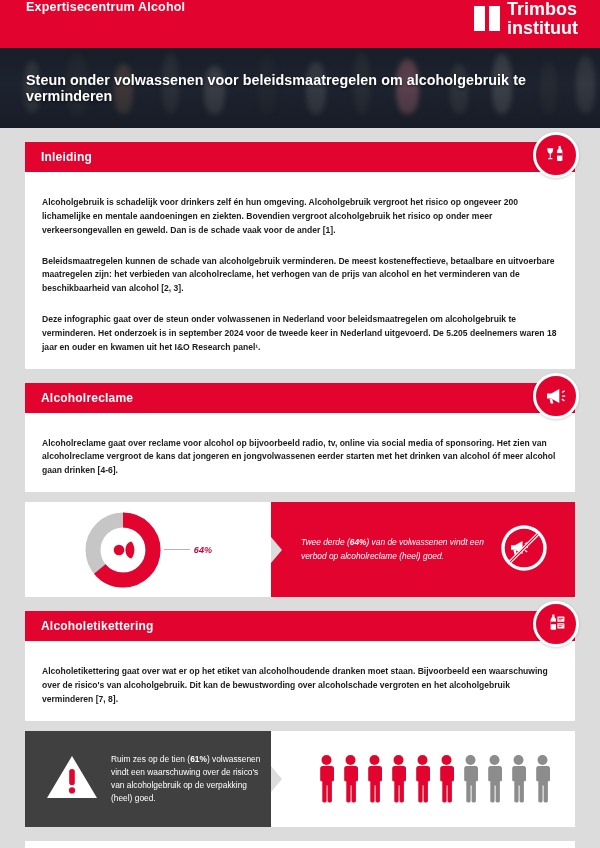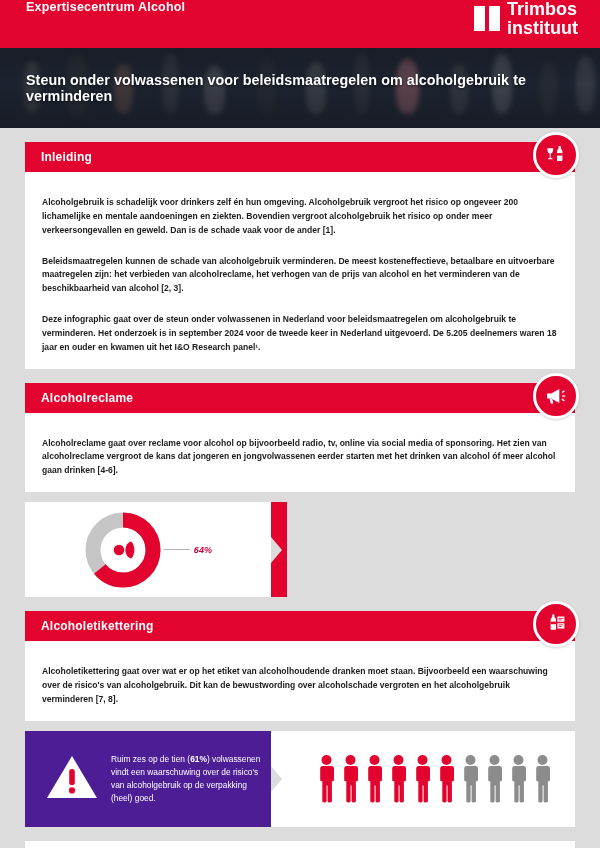--- a/index.html
+++ b/index.html
@@ -93,21 +93,21 @@
     background: #e2032e; flex: 1;
     display: flex; align-items: center; justify-content: space-between;
     padding: 0 26px 0 14px;
   }
   .stat-red p { color: #fff; font-size: 8.4px; line-height: 1.58; }
   .stat-red p b { font-weight: 700; }
 
   
   .statrow2 { display: flex; align-items: stretch; height: 96px; }
   .warn-red {
-    background: #4c1d95; flex: 0 0 246px;
+    background: #404040; flex: 0 0 246px;
     display: flex; align-items: center; gap: 12px; padding: 0 10px 0 20px;
   }
   .warn-red p { color: #fff; font-size: 8.4px; line-height: 1.55; }
   .people-white {
     background: #fff; flex: 1; display: flex; align-items: center;
     justify-content: center; gap: 5px; padding-left: 6px;
   }
   .people-white svg { display: block; }
 
   
@@ -217,20 +217,35 @@
                 <circle cx="17" cy="13" r="5.3" fill="#e2032e"></circle>
                 <path d="M17 19.4c-4.4 0-7.9 2.6-8.5 6.0 2.3 1.9 5.3 3.0 8.5 3.0s6.2-1.1 8.5-3.0c-.6-3.4-4.1-6.0-8.5-6.0z" fill="#e2032e"></path>
               </svg>
             </div>
           </div>
           <div class="leader"></div>
           <div class="donut-label">64%</div>
         </div>
       </div>
       <div class="arrow-notch"></div>
+      <div class="stat-red">
+        <p><span>Twee derde (</span><b>64%</b><span>) van de volwassenen vindt een verbod op alcoholreclame (heel) goed.</span></p>
+        <div>
+          <svg width="50" height="50" viewBox="0 0 50 50">
+            <circle cx="25" cy="25" r="21" fill="none" stroke="#fff" stroke-width="3.4"></circle>
+            <g fill="#fff">
+              <path d="M12 22.2h3.9l7.6-4.2v13l-7.6-4.2H12z"></path>
+              <path d="M14.4 27.1h2.4l1.0 4.3h-2.4z"></path>
+              <path d="M25.6 20.6l2.4-1.6.65 1.0-2.4 1.6zM26.1 23.8h2.9v1.2h-2.9zM26.2 26.8l2.4 1.6-.65 1.0-2.4-1.6z"></path>
+            </g>
+            <line x1="11.2" y1="38.8" x2="38.8" y2="11.2" stroke="#fff" stroke-width="3.4"></line>
+            <line x1="11.2" y1="38.8" x2="38.8" y2="11.2" stroke="#e2032e" stroke-width="1.1"></line>
+          </svg>
+        </div>
+      </div>
     </div>
   </div>
 
   <div class="sec-gap"></div>
 
   <div class="wrap">
     <div class="card">
       <div class="card-head">
         <h2>Alcoholetikettering</h2>
         <div class="head-icon">

